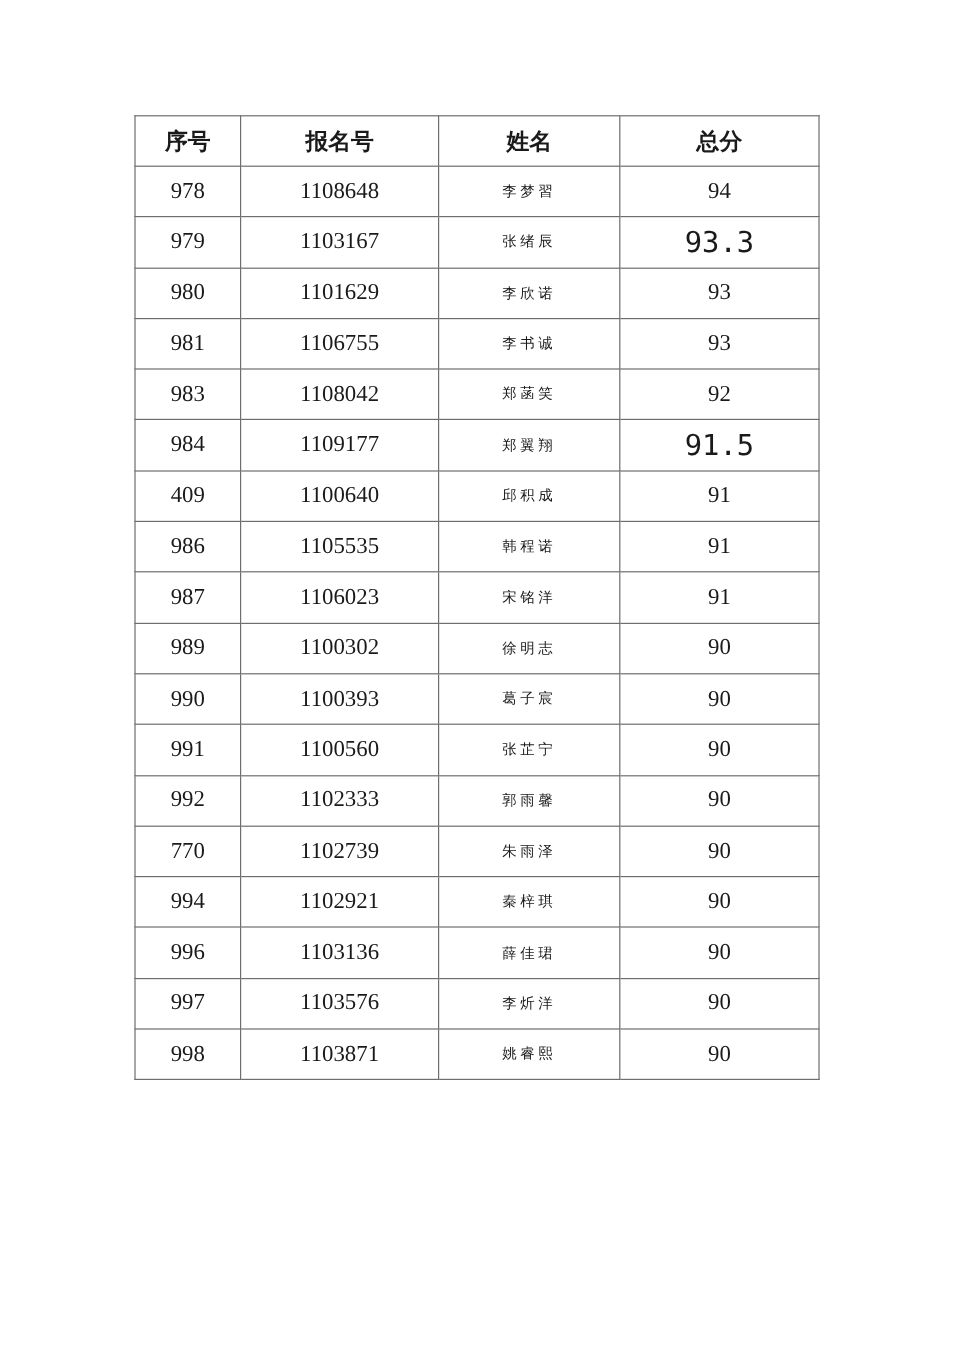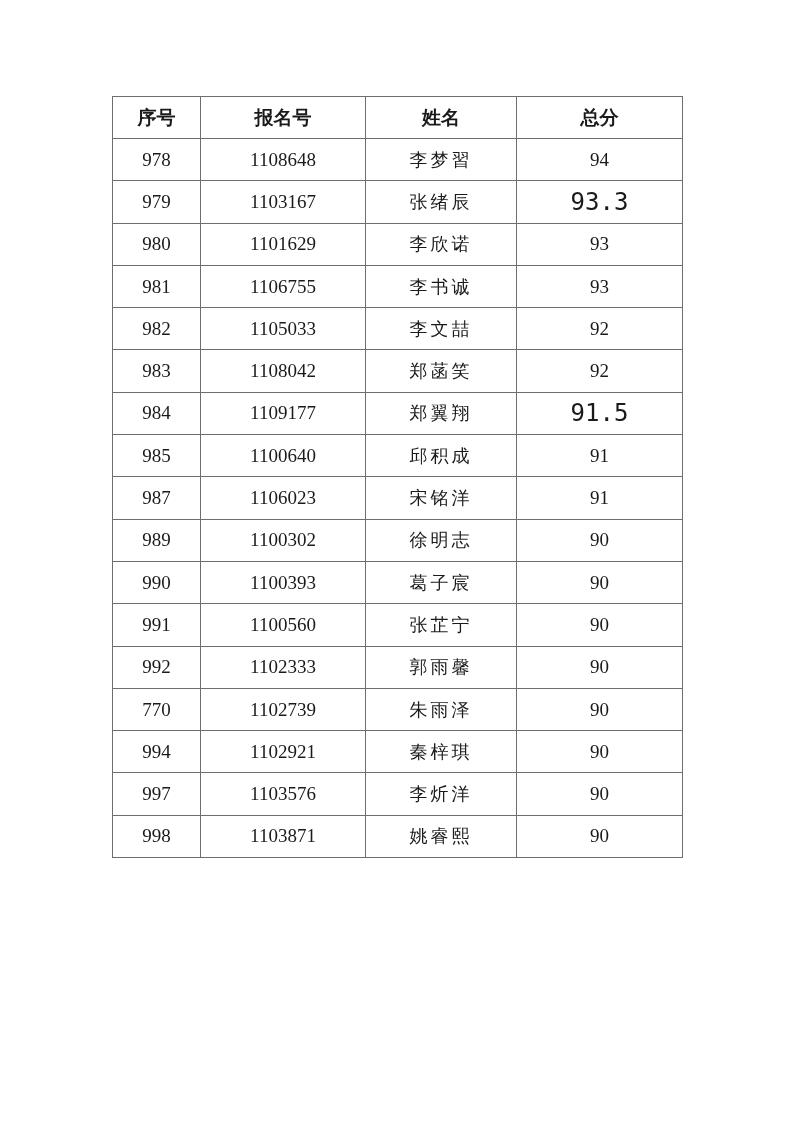--- a/index.html
+++ b/index.html
@@ -41,21 +41,21 @@
     font-weight: bold;
     font-size: 19px;
   }
   td {
     height: 41.3px;
     font-family: "Liberation Serif", serif;
     font-size: 19px;
   }
   td.name {
     font-family: "DejaVu Serif", serif;
-    font-size: 18px;
+    font-size: 12px;
     letter-spacing: 3px;
   }
   td.score {
     font-family: "Liberation Serif", serif;
   }
   td.score.mono {
     font-family: "DejaVu Sans Mono", monospace;
     font-size: 24px;
   }
 </style>
@@ -97,41 +97,41 @@
           <td class="name">李欣诺</td>
           <td class="score">93</td>
         </tr>
         <tr>
           <td>981</td>
           <td>1106755</td>
           <td class="name">李书诚</td>
           <td class="score">93</td>
         </tr>
         <tr>
-          <td>982</td>
-          <td>1105033</td>
-          <td class="name">李文喆</td>
-          <td class="score">92</td>
-        </tr>
-        <tr>
           <td>983</td>
           <td>1108042</td>
           <td class="name">郑菡笑</td>
           <td class="score">92</td>
         </tr>
         <tr>
           <td>984</td>
           <td>1109177</td>
           <td class="name">郑翼翔</td>
           <td class="score mono">91.5</td>
         </tr>
         <tr>
-          <td>985</td>
+          <td>409</td>
           <td>1100640</td>
           <td class="name">邱积成</td>
+          <td class="score">91</td>
+        </tr>
+        <tr>
+          <td>986</td>
+          <td>1105535</td>
+          <td class="name">韩程诺</td>
           <td class="score">91</td>
         </tr>
         <tr>
           <td>987</td>
           <td>1106023</td>
           <td class="name">宋铭洋</td>
           <td class="score">91</td>
         </tr>
         <tr>
           <td>989</td>
@@ -163,20 +163,26 @@
           <td class="name">朱雨泽</td>
           <td class="score">90</td>
         </tr>
         <tr>
           <td>994</td>
           <td>1102921</td>
           <td class="name">秦梓琪</td>
           <td class="score">90</td>
         </tr>
         <tr>
+          <td>996</td>
+          <td>1103136</td>
+          <td class="name">薛佳珺</td>
+          <td class="score">90</td>
+        </tr>
+        <tr>
           <td>997</td>
           <td>1103576</td>
           <td class="name">李炘洋</td>
           <td class="score">90</td>
         </tr>
         <tr>
           <td>998</td>
           <td>1103871</td>
           <td class="name">姚睿熙</td>
           <td class="score">90</td>

